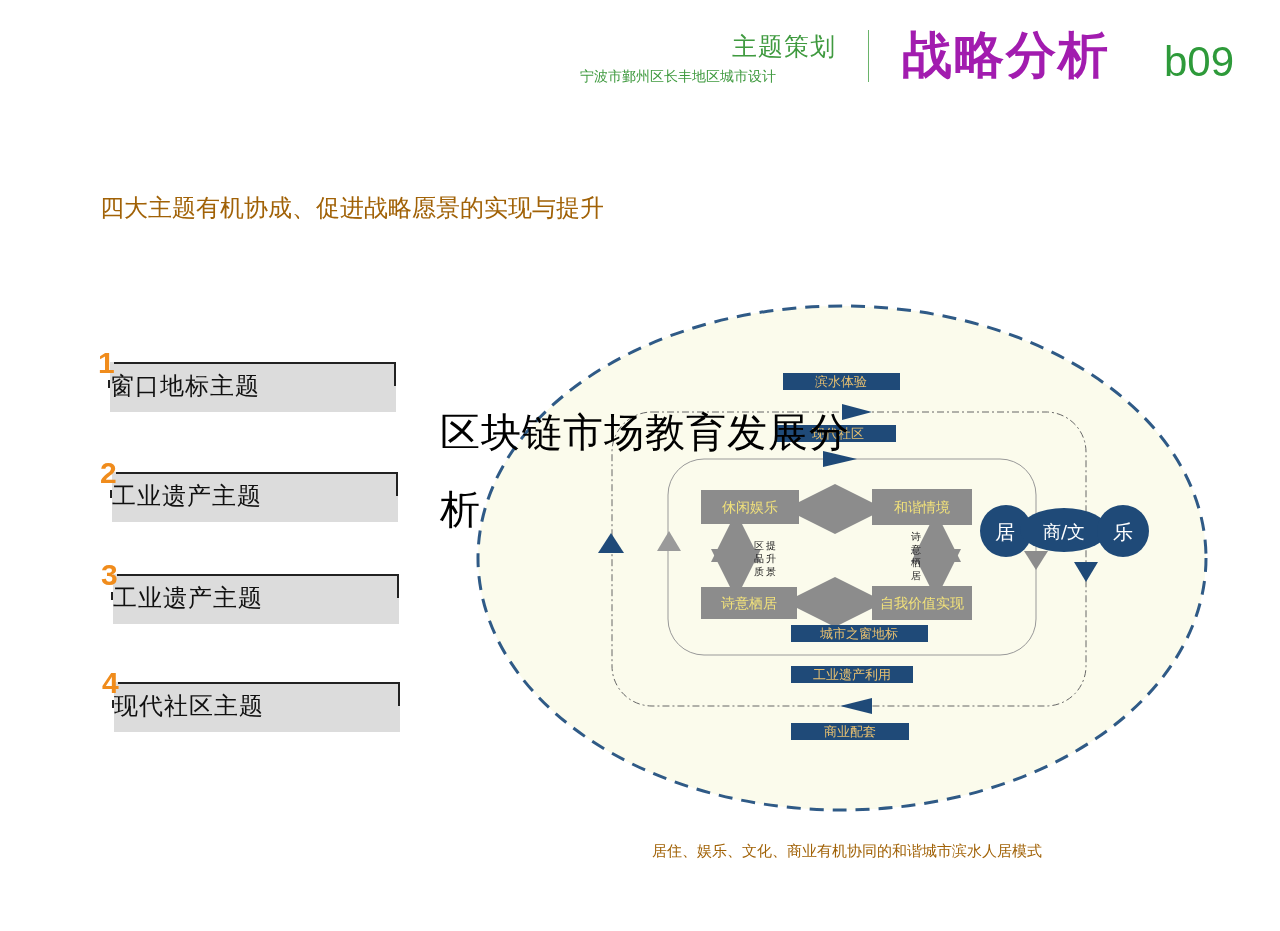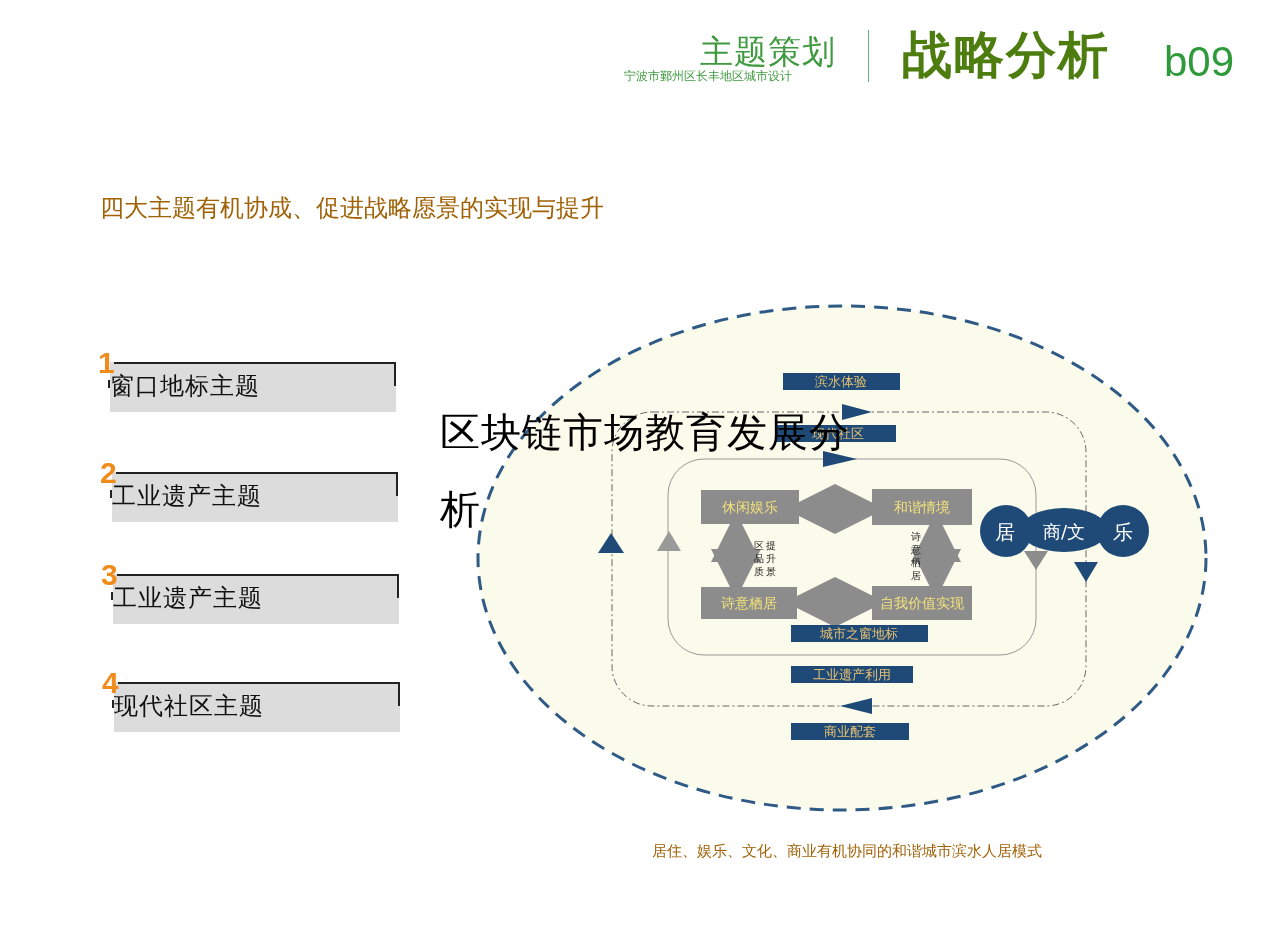--- a/index.html
+++ b/index.html
@@ -1,22 +1,22 @@
 <!DOCTYPE html>
 <html><head>
 <meta charset="utf-8">
 <style>
   html, body { margin:0; padding:0; background:#ffffff; }
   body { width:1280px; height:931px; position:relative; overflow:hidden;
          font-family:"DejaVu Sans", "Liberation Sans", sans-serif; color:#222; }
   .abs { position:absolute; }
-  .hdr-sub { left:600px; top:30px; width:236px; text-align:right; color:#3f9a3f; font-size:33px; font-family:"DejaVu Serif", serif; letter-spacing:1px; }
-  .hdr-proj { left:580px; top:68px; width:256px; text-align:center; color:#3f9a3f; font-size:12px; }
+  .hdr-sub { left:600px; top:30px; width:236px; text-align:right; color:#3f9a3f; font-size:25px; font-family:"DejaVu Serif", serif; letter-spacing:1px; }
+  .hdr-proj { left:580px; top:68px; width:256px; text-align:left; color:#3f9a3f; font-size:14px; }
   .hdr-divider { left:868px; top:30px; width:1px; height:52px; background:#6ab36a; }
-  .hdr-title { left:902px; top:22px; color:#4d7c0f; font-size:50px; font-weight:bold; letter-spacing:2px; }
+  .hdr-title { left:902px; top:22px; color:#a21caf; font-size:50px; font-weight:bold; letter-spacing:2px; }
   .hdr-code { left:1150px; top:38px; color:#2e9a3a; font-size:42px; font-family:"Liberation Sans", sans-serif;margin-left:14px; }
   .subtitle { left:100px; top:192px; font-size:24px; color:#a16207; }
   .theme { width:286px; height:50px; background:#dcdcdc; }
   .theme .bar-top { position:absolute; left:4px; right:0; top:0; height:2px; background:#222; }
   .theme .bar-right { position:absolute; right:0; top:0; width:2px; height:24px; background:#222; }
   .theme .bar-left { position:absolute; left:-2px; top:18px; width:2px; height:8px; background:#222; }
   .theme .num { position:absolute; left:-12px; top:-16px; font-size:30px; font-weight:bold; color:#f08c1c; font-family:"Liberation Sans", sans-serif; }
   .theme .lbl { position:absolute; left:0; right:0; top:8px; font-size:24px; color:#111; letter-spacing:1px; }
   .overlay { left:440px; top:394px; width:410px; font-size:40px; font-weight:normal; color:#000; line-height:77px; letter-spacing:1px; }
   .caption { left:652px; top:842px; font-size:15px; color:#a16207; }

